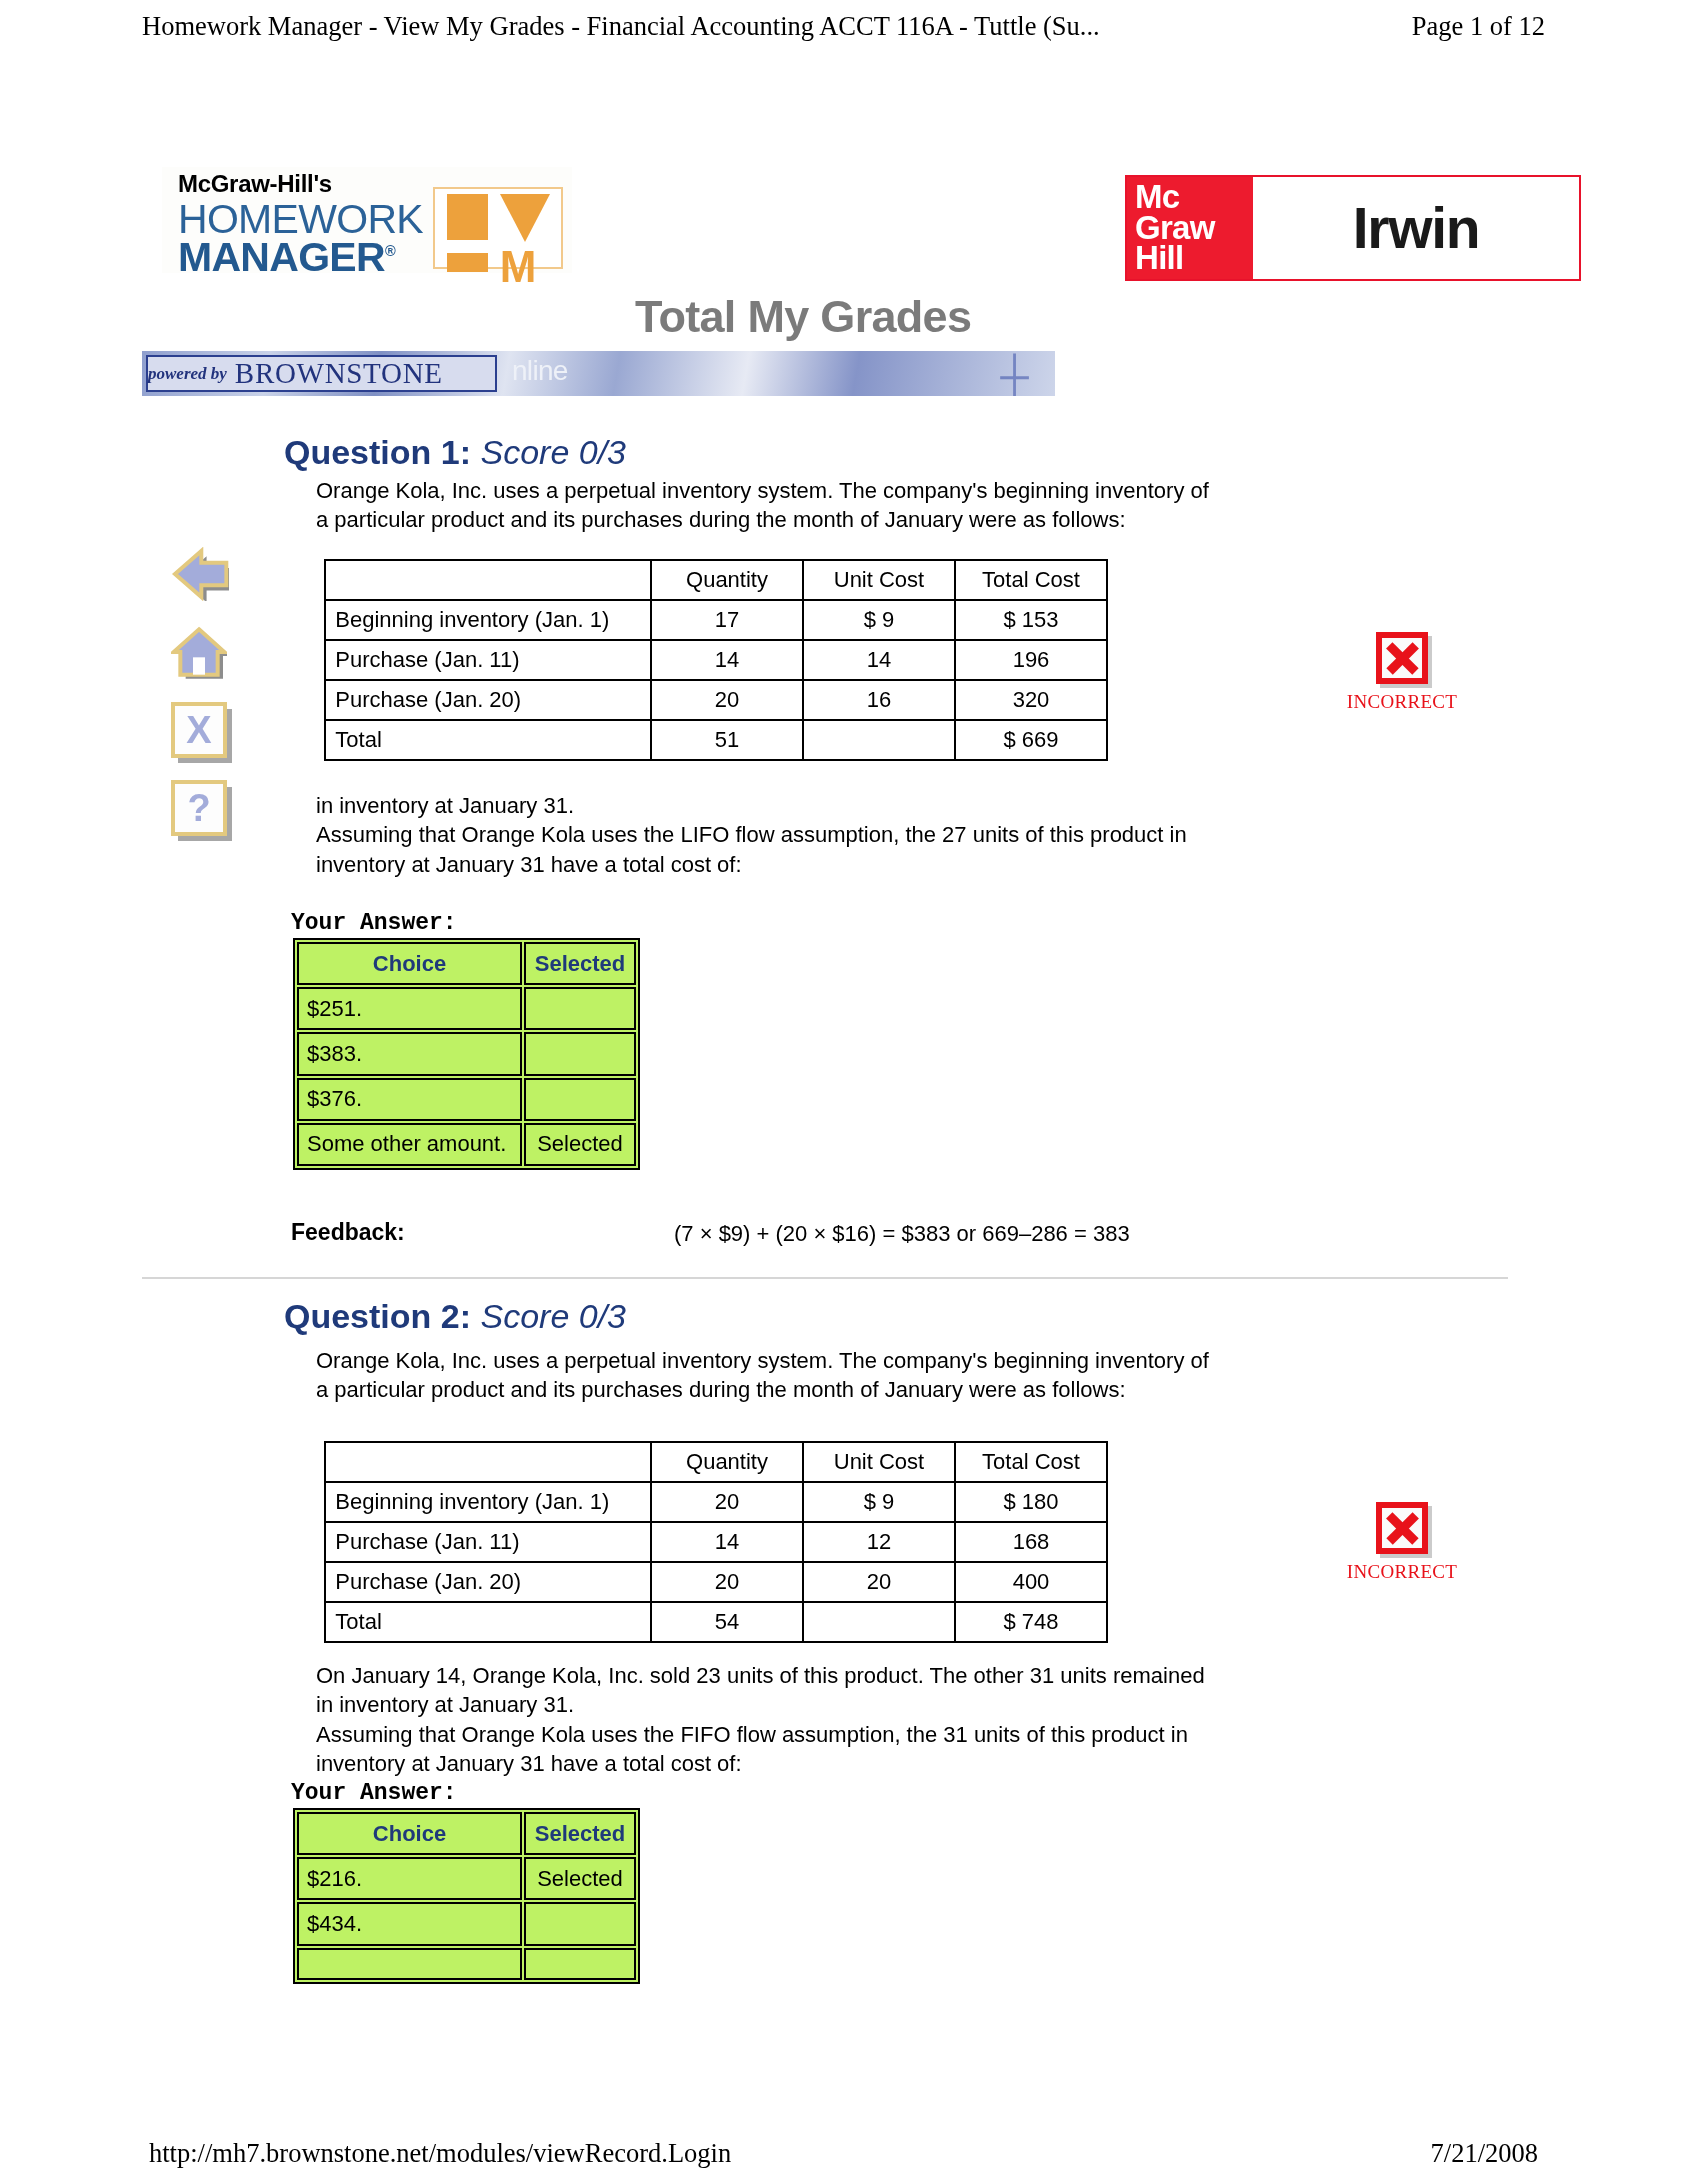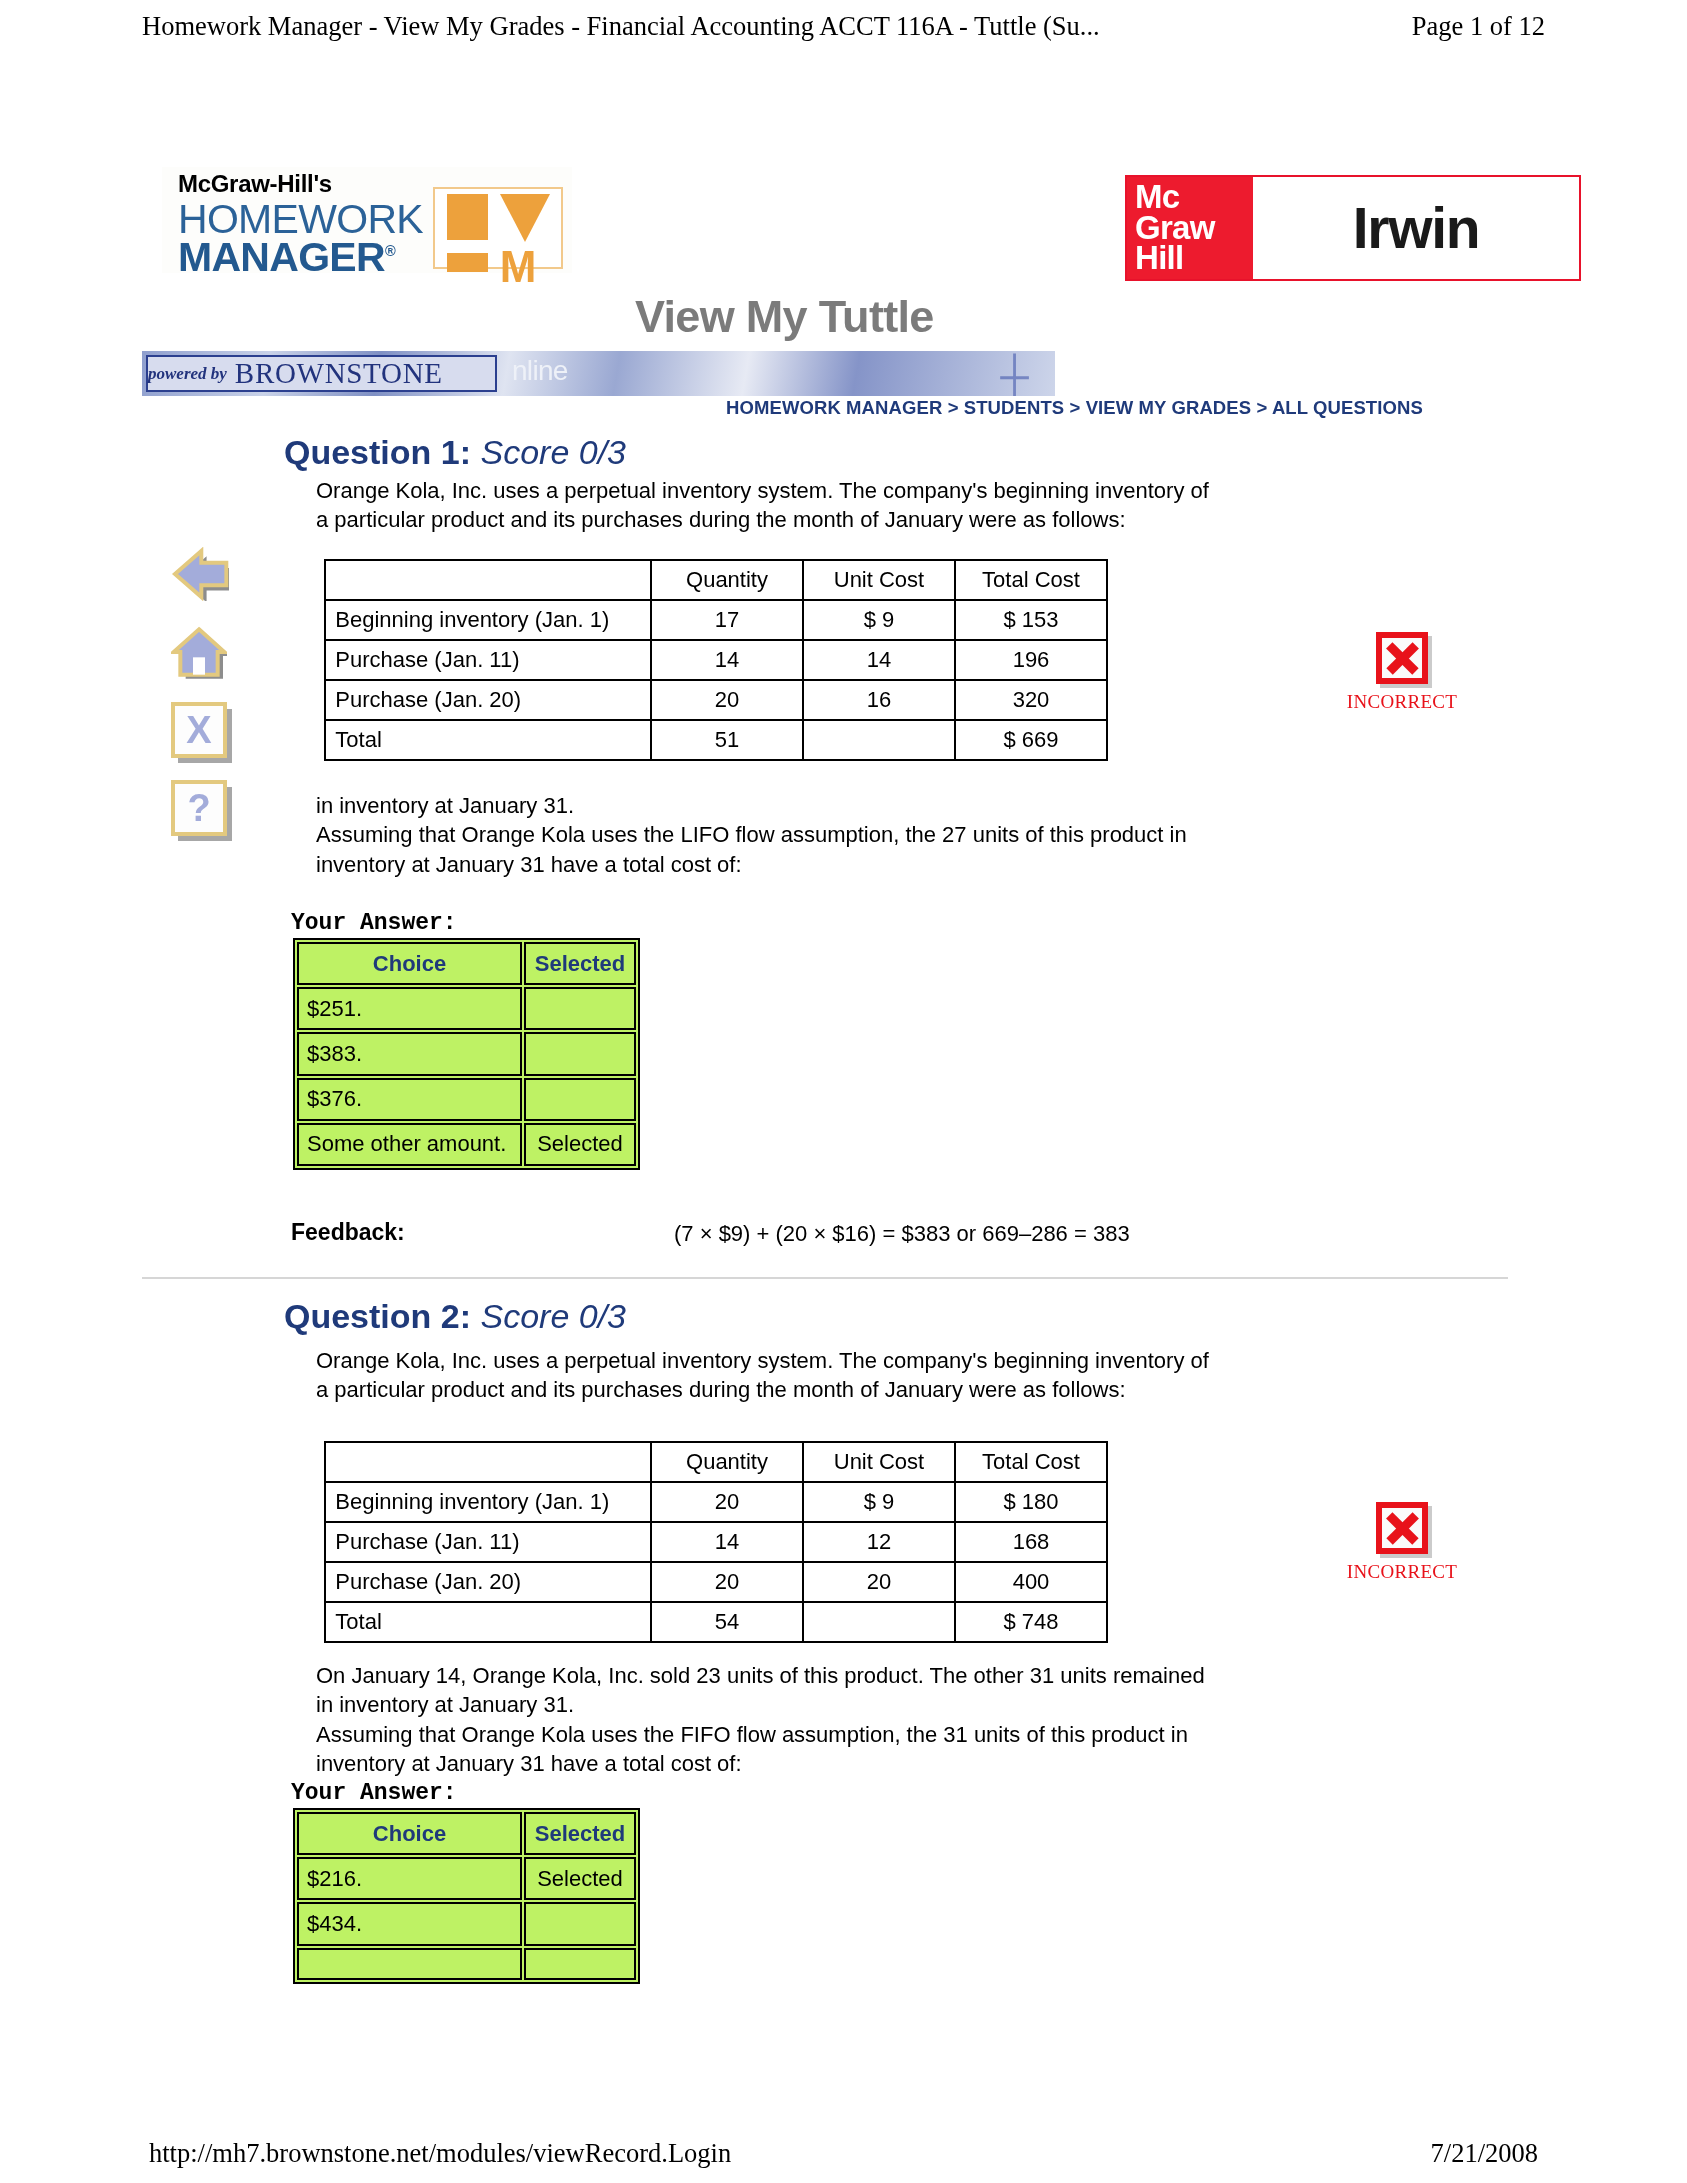--- a/index.html
+++ b/index.html
@@ -450,28 +450,27 @@
 
   <div class="brownstone-banner">
     <div class="brownstone-box">
       <span class="bs-powered">powered by</span>
       <span class="bs-name">BROWNSTONE</span>
     </div>
     <div class="bs-online">nline</div>
     <div class="bs-watermark">┼</div>
   </div>
 
-  <div class="page-title">View My Tuttle</div>
+  <div class="page-title">Total My Grades</div>
 
   <div class="mhi-logo">
     <div class="mhi-red">Mc<br>Graw<br>Hill</div>
     <div class="mhi-irwin">Irwin</div>
   </div>
 
-  <div class="breadcrumb">HOMEWORK MANAGER &gt; STUDENTS &gt; VIEW MY GRADES &gt; ALL QUESTIONS</div>
 
   <div class="sidebar">
     <div class="side-icon">
       <svg class="arrow-back" viewBox="0 0 88 82">
         <polygon points="46,6 46,24 84,24 84,58 46,58 46,76 6,41" fill="#8d8d8d" transform="translate(8,8)"></polygon>
         <polygon points="46,6 46,24 84,24 84,58 46,58 46,76 6,41" fill="#a3acda" stroke="#e3c97f" stroke-width="6"></polygon>
       </svg>
     </div>
     <div class="side-icon">
       <svg class="home-ico" viewBox="0 0 84 84">

